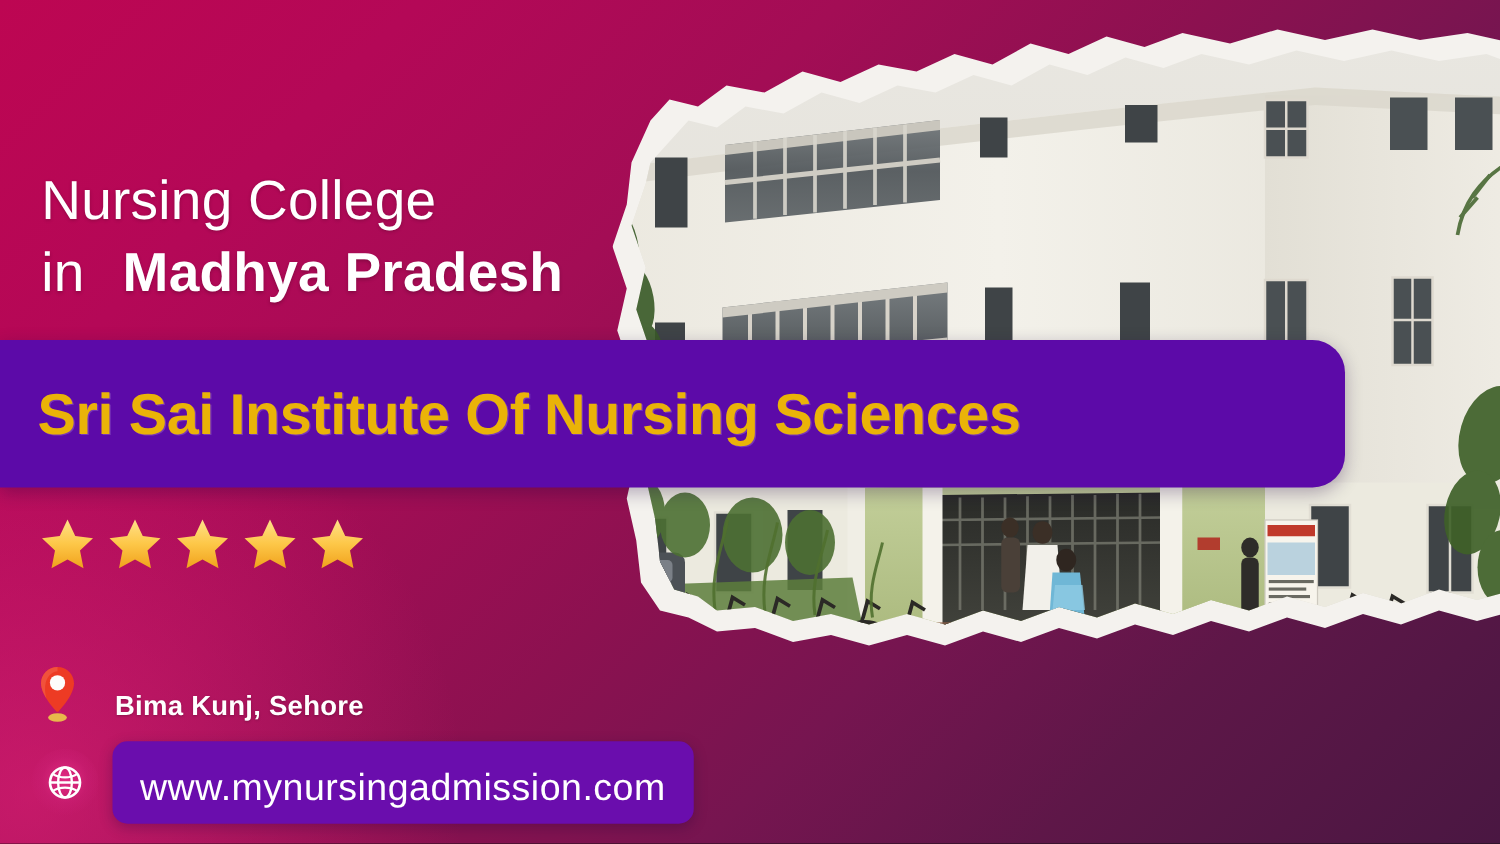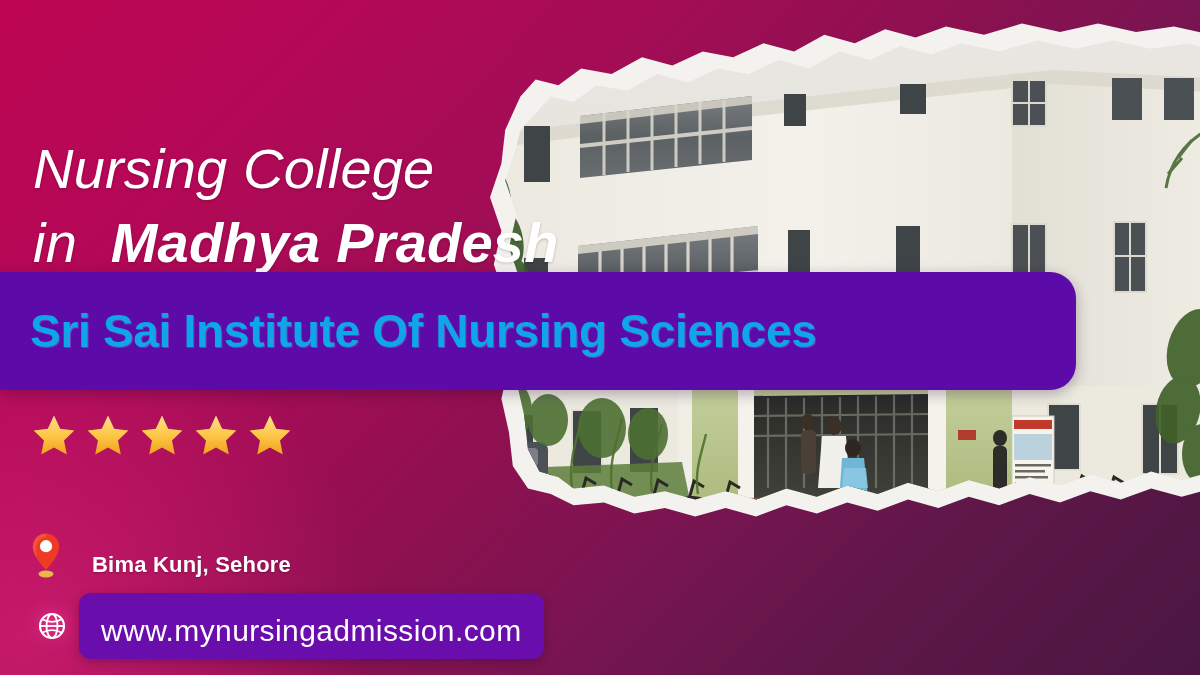--- a/index.html
+++ b/index.html
@@ -94,46 +94,45 @@
     overflow: hidden;
   }
   .photo-svg { display: block; width: 100%; height: 100%; }
 
   
   .headline {
     position: absolute;
     left: 33px;
     top: 132px;
     color: #ffffff;
-    font-size: 56px;
+    font-size: 44px;
     line-height: 1.32;
     letter-spacing: 0.2px;
     text-shadow: 0 1px 3px rgba(0,0,0,0.22);
-    font-style: italic;
   }
   .headline .l1 { font-weight: 400; display: block; }
   .headline .l2 { display: block; }
   .headline .l2 .thin { font-weight: 400; }
   .headline .l2 .bold { font-weight: 700; margin-left: 18px; }
 
   
   .name-banner {
     position: absolute;
     left: 0;
     top: 272px;
     width: 1076px;
     height: 118px;
     background: #5c0aa8;
     border-radius: 0 26px 26px 0;
     box-shadow: 0 4px 14px rgba(30,0,60,0.30);
     display: flex;
     align-items: center;
   }
   .name-banner-text {
-    color: #0ea5e9;
+    color: #eab308;
     font-size: 46px;
     font-weight: 700;
     letter-spacing: -0.3px;
     padding-left: 30px;
     white-space: nowrap;
     text-shadow: 1px 1px 0 rgba(255,255,255,0.18);
   }
 
   
   .stars {
@@ -179,21 +178,21 @@
     width: 54px; height: 54px;
     display: flex; align-items: center; justify-content: center;
     background: radial-gradient(circle at 50% 46%,
                 rgba(236,52,140,0.72) 0%,
                 rgba(205,32,118,0.40) 46%,
                 rgba(160,20,95,0.0) 72%);
     border-radius: 50%;
   }
   .globe-icon { width: 30px; height: 30px; display: block; }
   .website-pill {
-    margin-left: 0px;
+    margin-left: 11px;
     background: #6a0dad;
     border-radius: 12px;
     padding: 21px 22px 11px 22px;
     box-shadow: 0 3px 10px rgba(30,0,60,0.28);
   }
   .website-text {
     color: #ffffff;
     font-size: 30px;
     font-weight: 400;
     letter-spacing: 0.4px;

